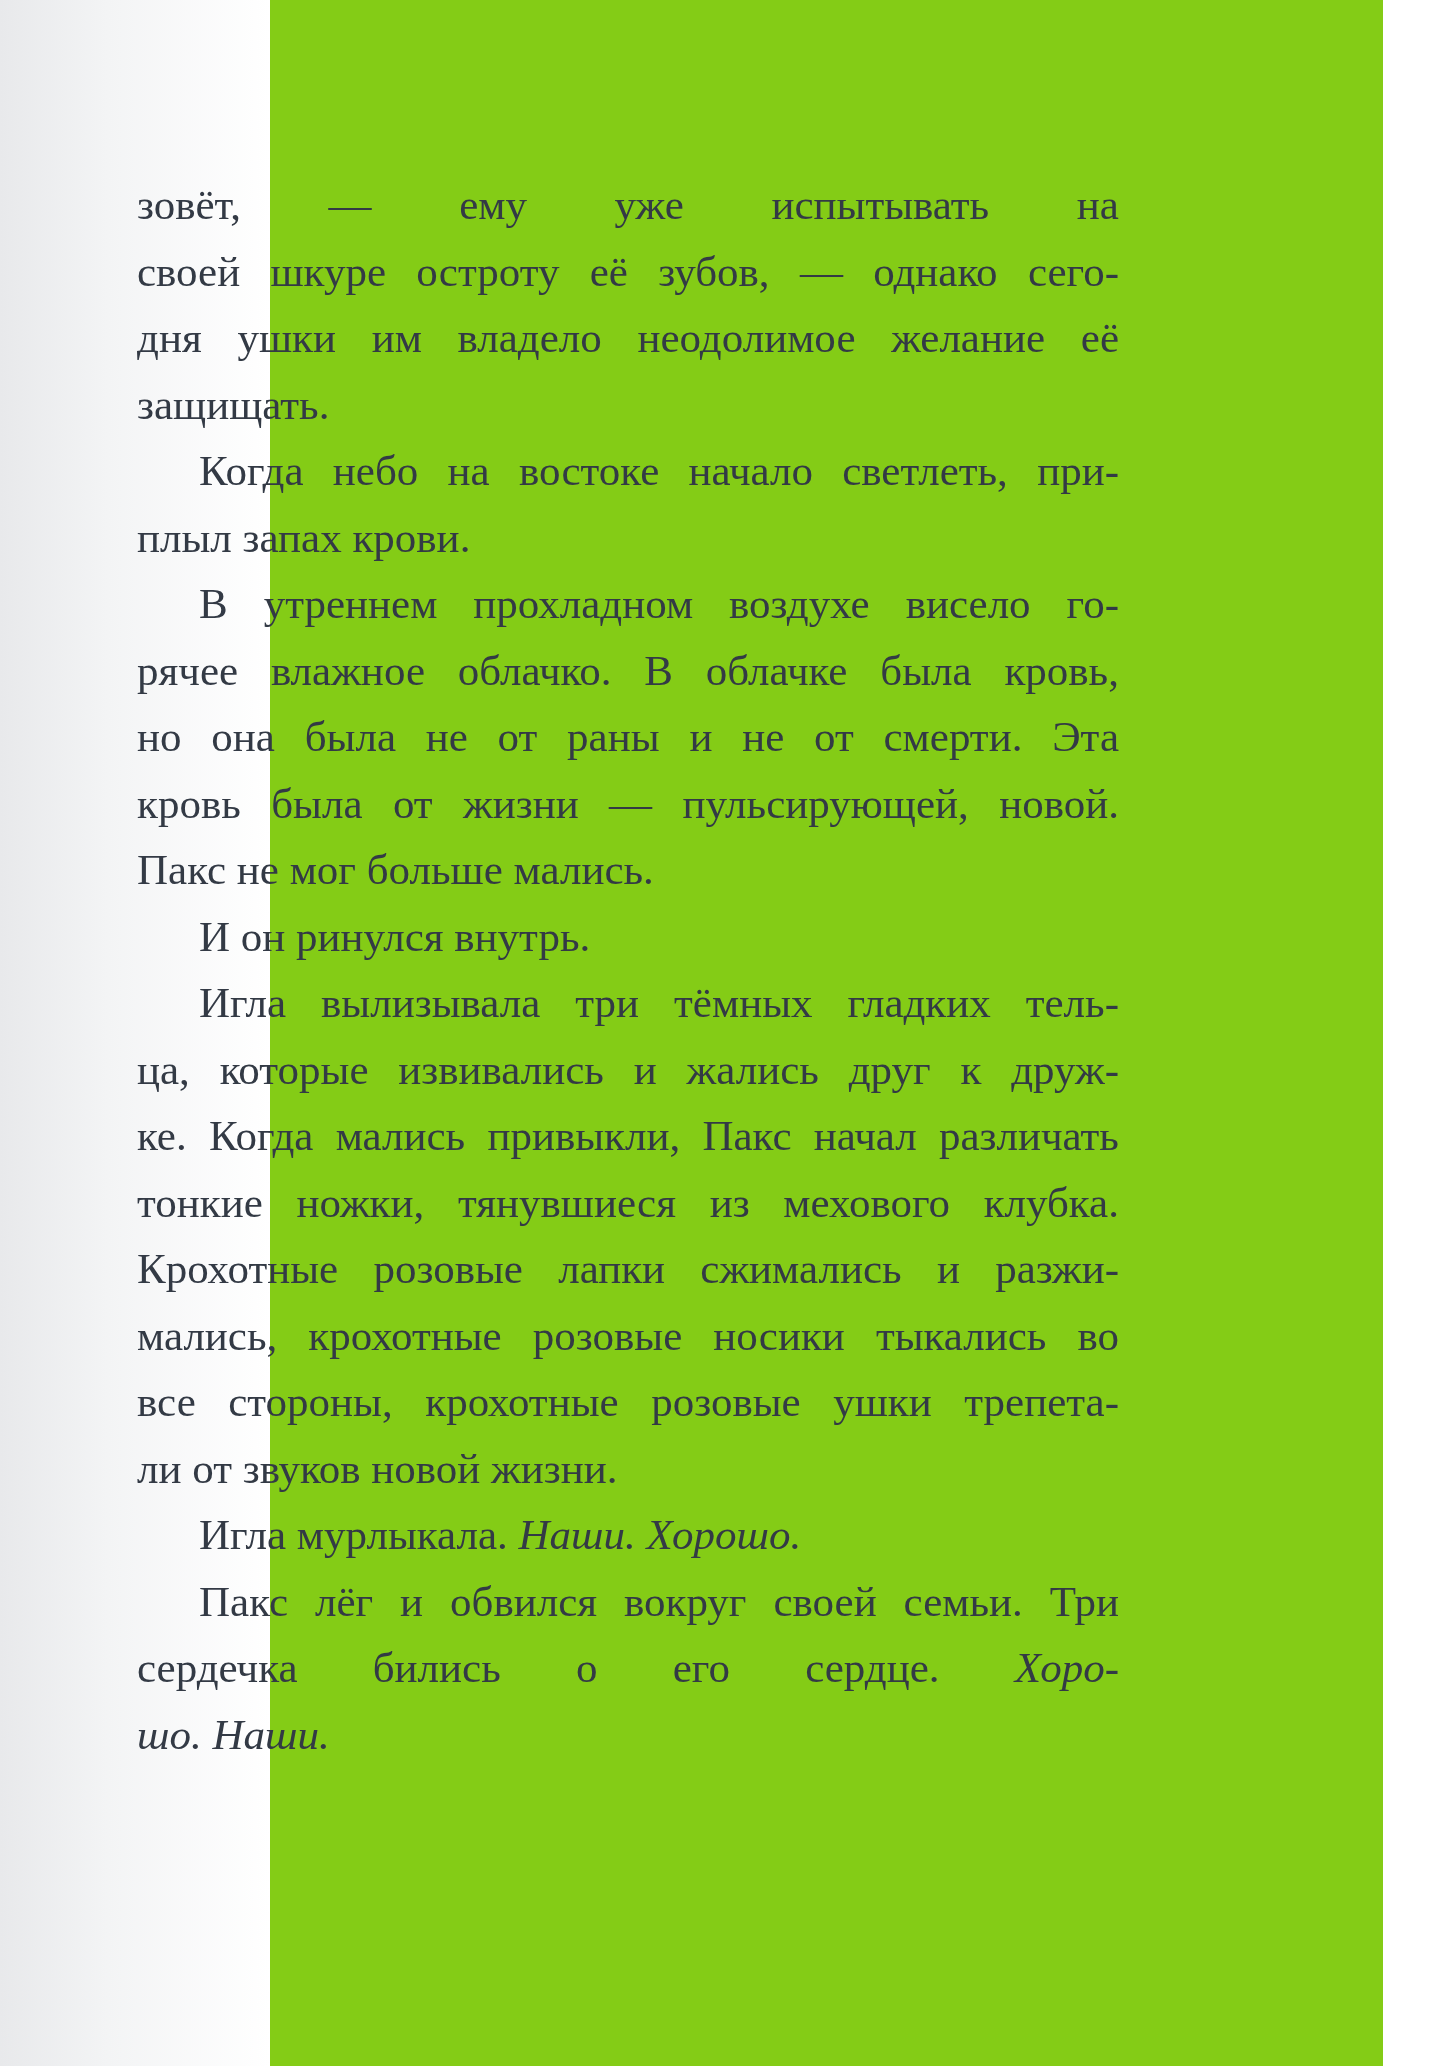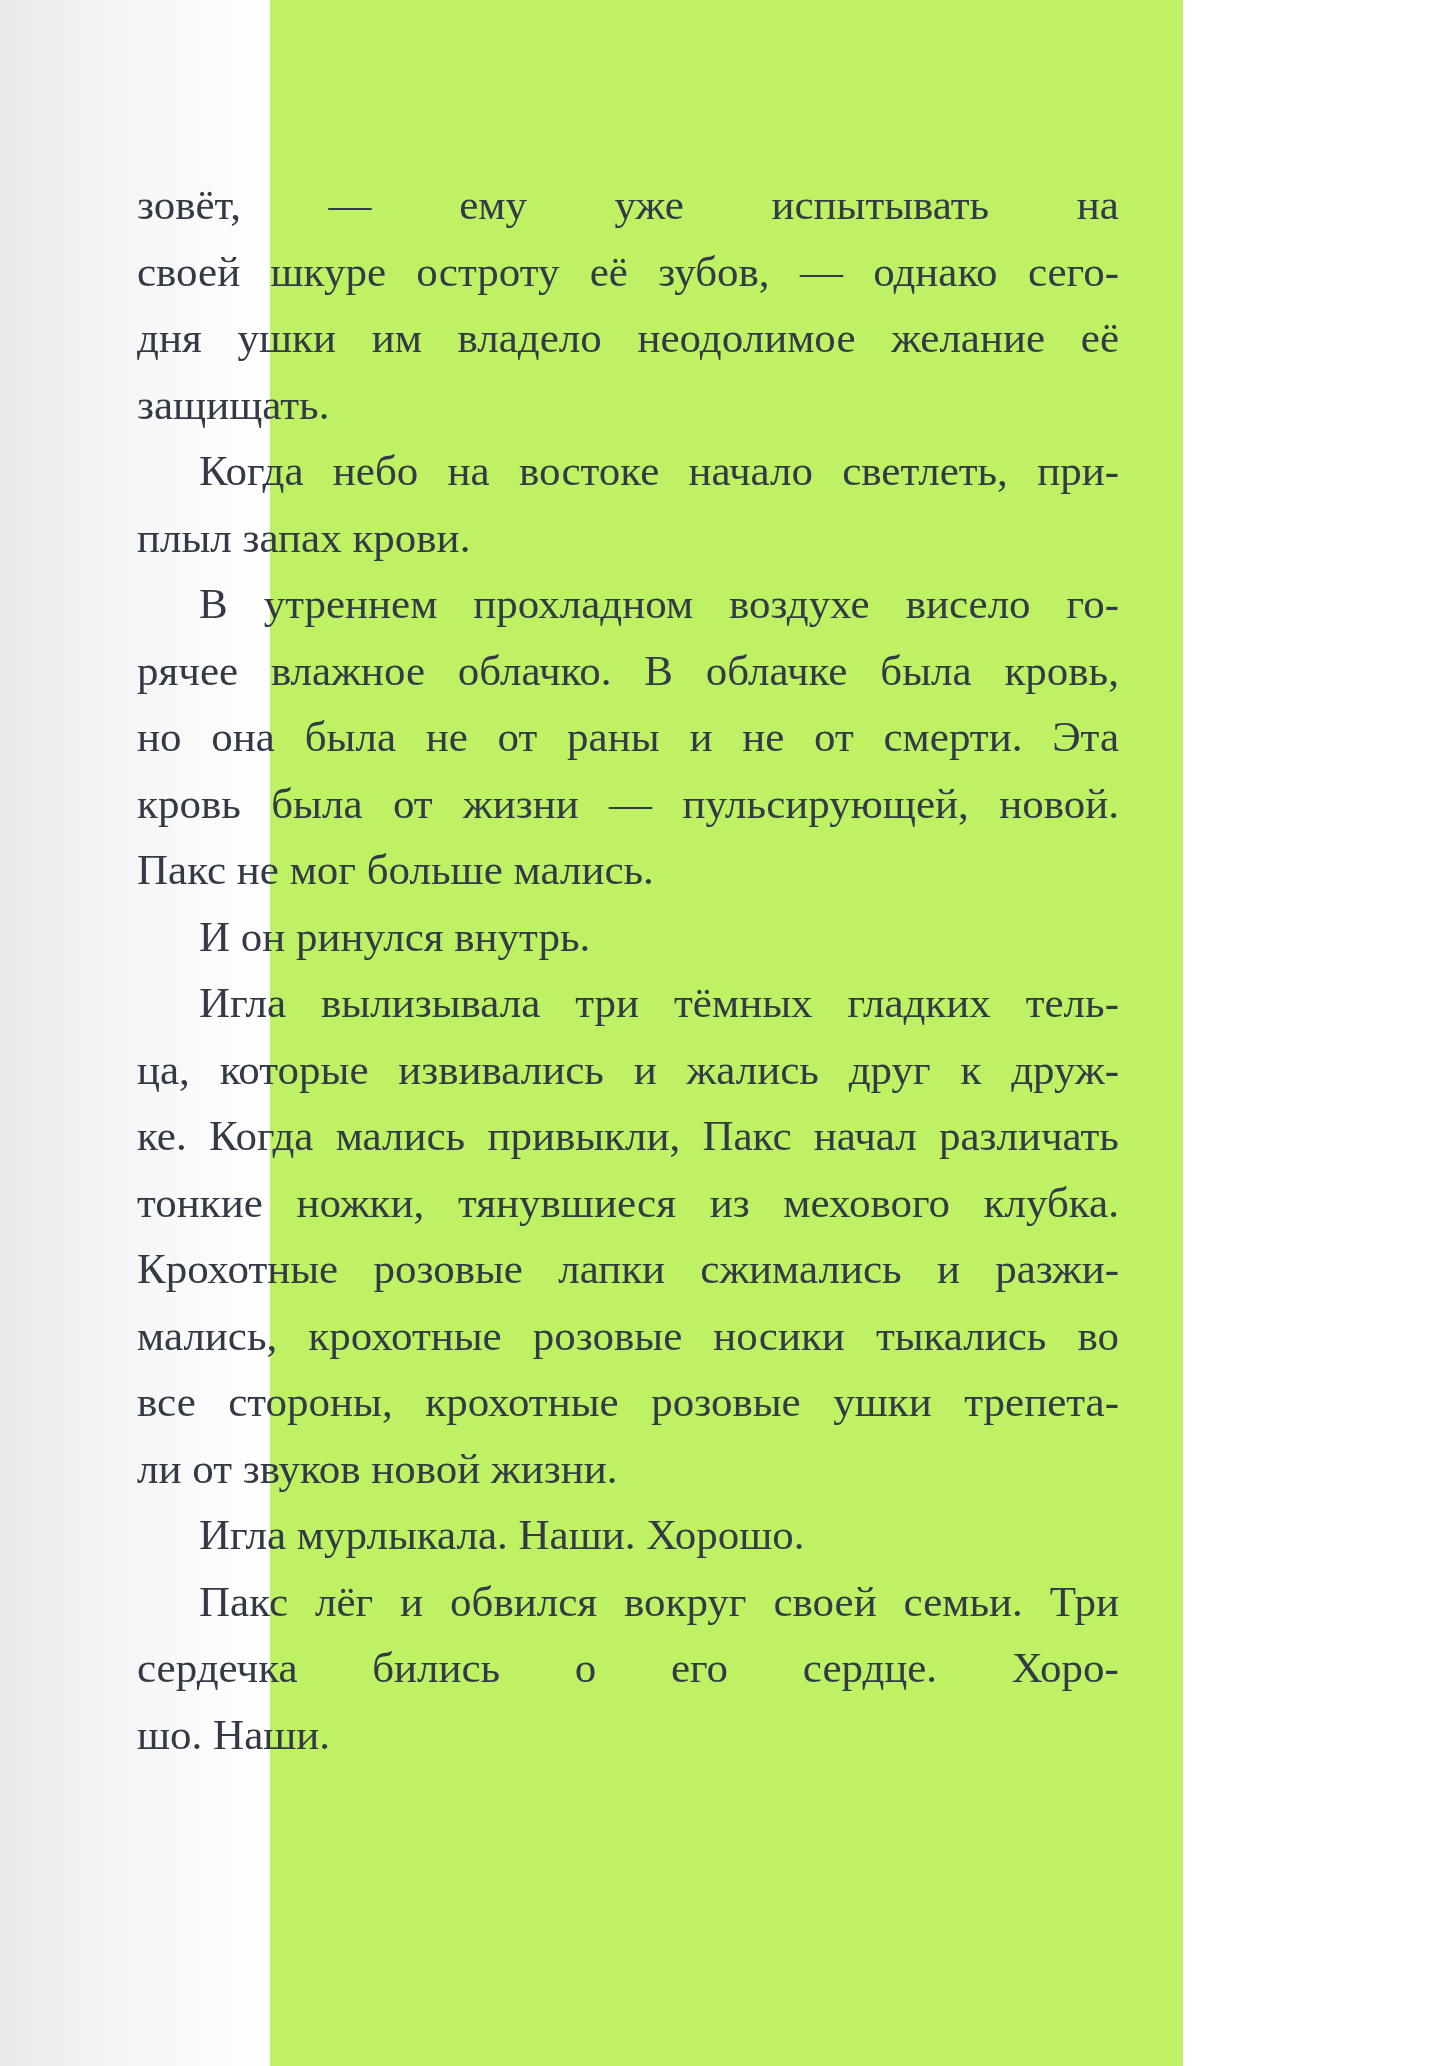--- a/index.html
+++ b/index.html
@@ -2,23 +2,23 @@
 <html lang="ru"><head>
 <meta charset="utf-8">
 <style>
   html, body {
     margin: 0;
     padding: 0;
     background: #ffffff;
   }
   .page {
     position: relative;
-    width: 1183px;
+    width: 1383px;
     height: 2066px;
-    background: #bef264;
+    background: #84cc16;
     overflow: hidden;
   }
   .edge-shadow {
     position: absolute;
     left: 0;
     top: 0;
     bottom: 0;
     width: 270px;
     background: linear-gradient(to right, #e8e9eb 0%, #f3f4f5 40%, #ffffff 100%);
     pointer-events: none;
@@ -38,21 +38,21 @@
     line-height: 66.5px;
     white-space: nowrap;
   }
   .line.j {
     display: flex;
     justify-content: space-between;
     white-space: normal;
   }
   .line.indent { padding-left: 62px; }
   .w { display: inline-block; }
-  .it { }
+  .it { font-style: italic; }
 </style>
 </head>
 <body>
 
 <div class="page">
   <div class="edge-shadow"></div>
   <main class="text-block" id="text-root">
       <div class="para">
         <div class="line j">
           <span class="w">зовёт,</span>

